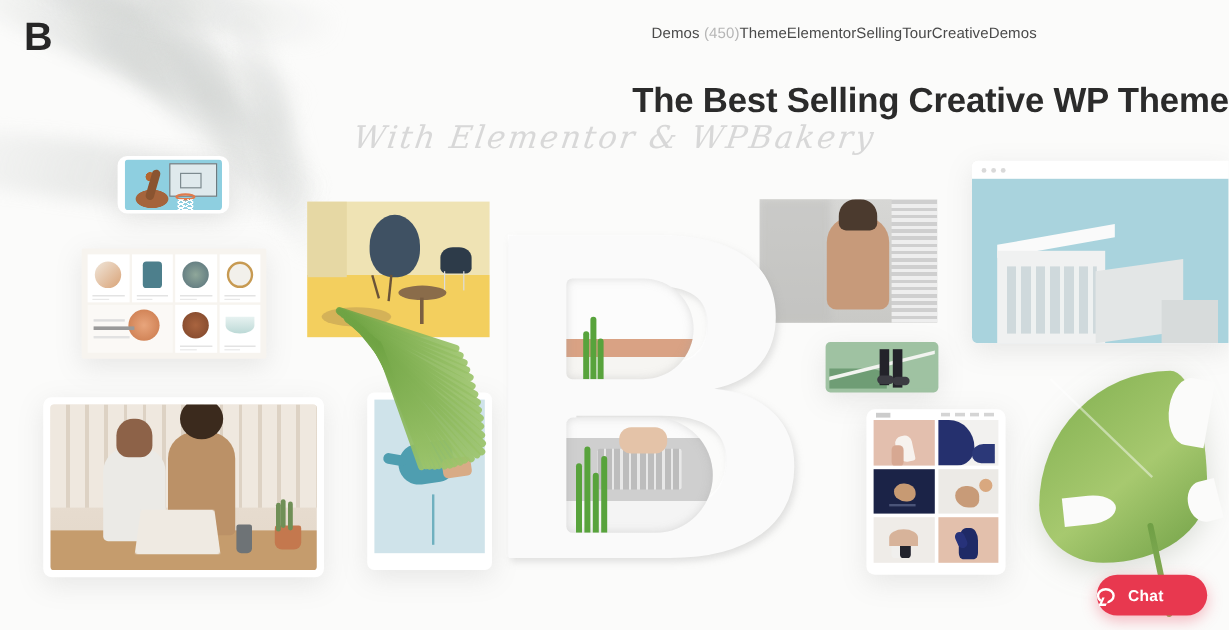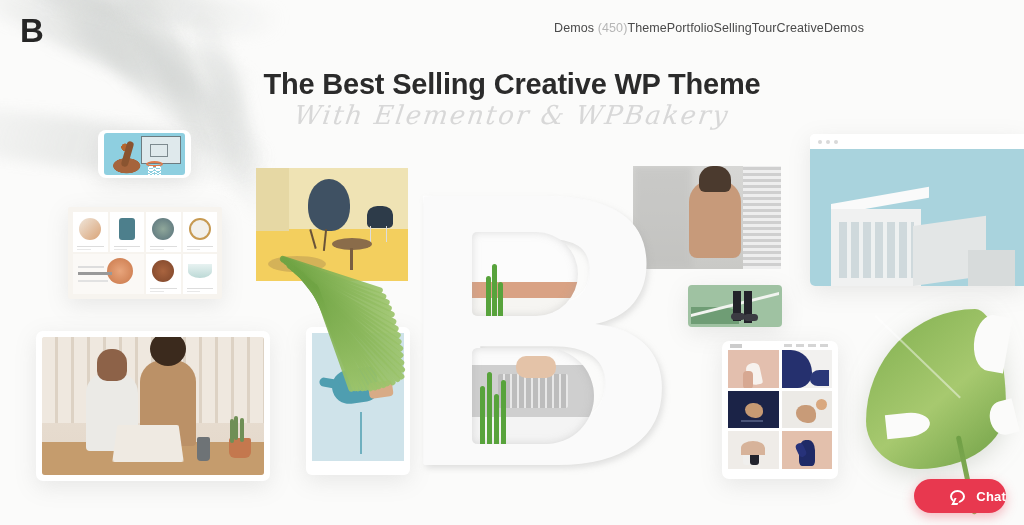--- a/index.html
+++ b/index.html
@@ -86,21 +86,21 @@
     font-weight: bold;
     letter-spacing: 1.6px;
     color: #4a4a4a;
     cursor: pointer;
   }
 
   
   .hero-title {
     position: absolute;
     top: 68px; left: 0; right: 0;
-    text-align: center;
+    text-align: right;
     font-size: 29px;
     font-weight: bold;
     color: #2b2b2b;
     letter-spacing: -.2px;
     z-index: 30;
   }
   .hero-sub {
     position: absolute;
     top: 100px; left: 0; right: 0;
     text-align: center;
@@ -414,21 +414,21 @@
     transform: rotate(44deg); transform-origin: 0 0;
   }
 
   
   .chat-btn {
     position:absolute;
     right: 18px; bottom: 12px;
     width: 92px; height: 34px;
     border-radius: 18px;
     background: #e8384f;
-    display:flex; align-items:center; justify-content:flex-end; gap:11px;
+    display:flex; align-items:center; justify-content:flex-start; gap:11px;
     color:#fff;
     box-shadow: 0 4px 12px rgba(232,56,79,.35);
     cursor:pointer;
     z-index: 60;
   }
   .chat-label { font-size: 13px; font-weight: bold; letter-spacing:.2px; }
   .chat-bubble {
     width:15px; height:13px;
     border:2px solid #fff; border-radius:50%;
     position:relative;
@@ -456,21 +456,21 @@
 
   <div class="header">
     <div class="logo">B</div>
 
     <nav class="nav">
       <span class="nav-item">
         <span>Demos</span>
         <span class="nav-count">(450)</span>
       </span>
       <span class="nav-item">Theme</span>
-      <span class="nav-item">Portfolio</span>
+      <span class="nav-item">Elementor</span>
       <span class="nav-item">Selling</span>
       <span class="nav-item">Tour</span>
       <span class="nav-item">Creative</span>
       <span class="nav-item">Demos</span>
     </nav>
 
   </div>
 
   <h1 class="hero-title">The Best Selling Creative WP Theme</h1>
   <div class="hero-sub">With Elementor &amp; WPBakery</div>

